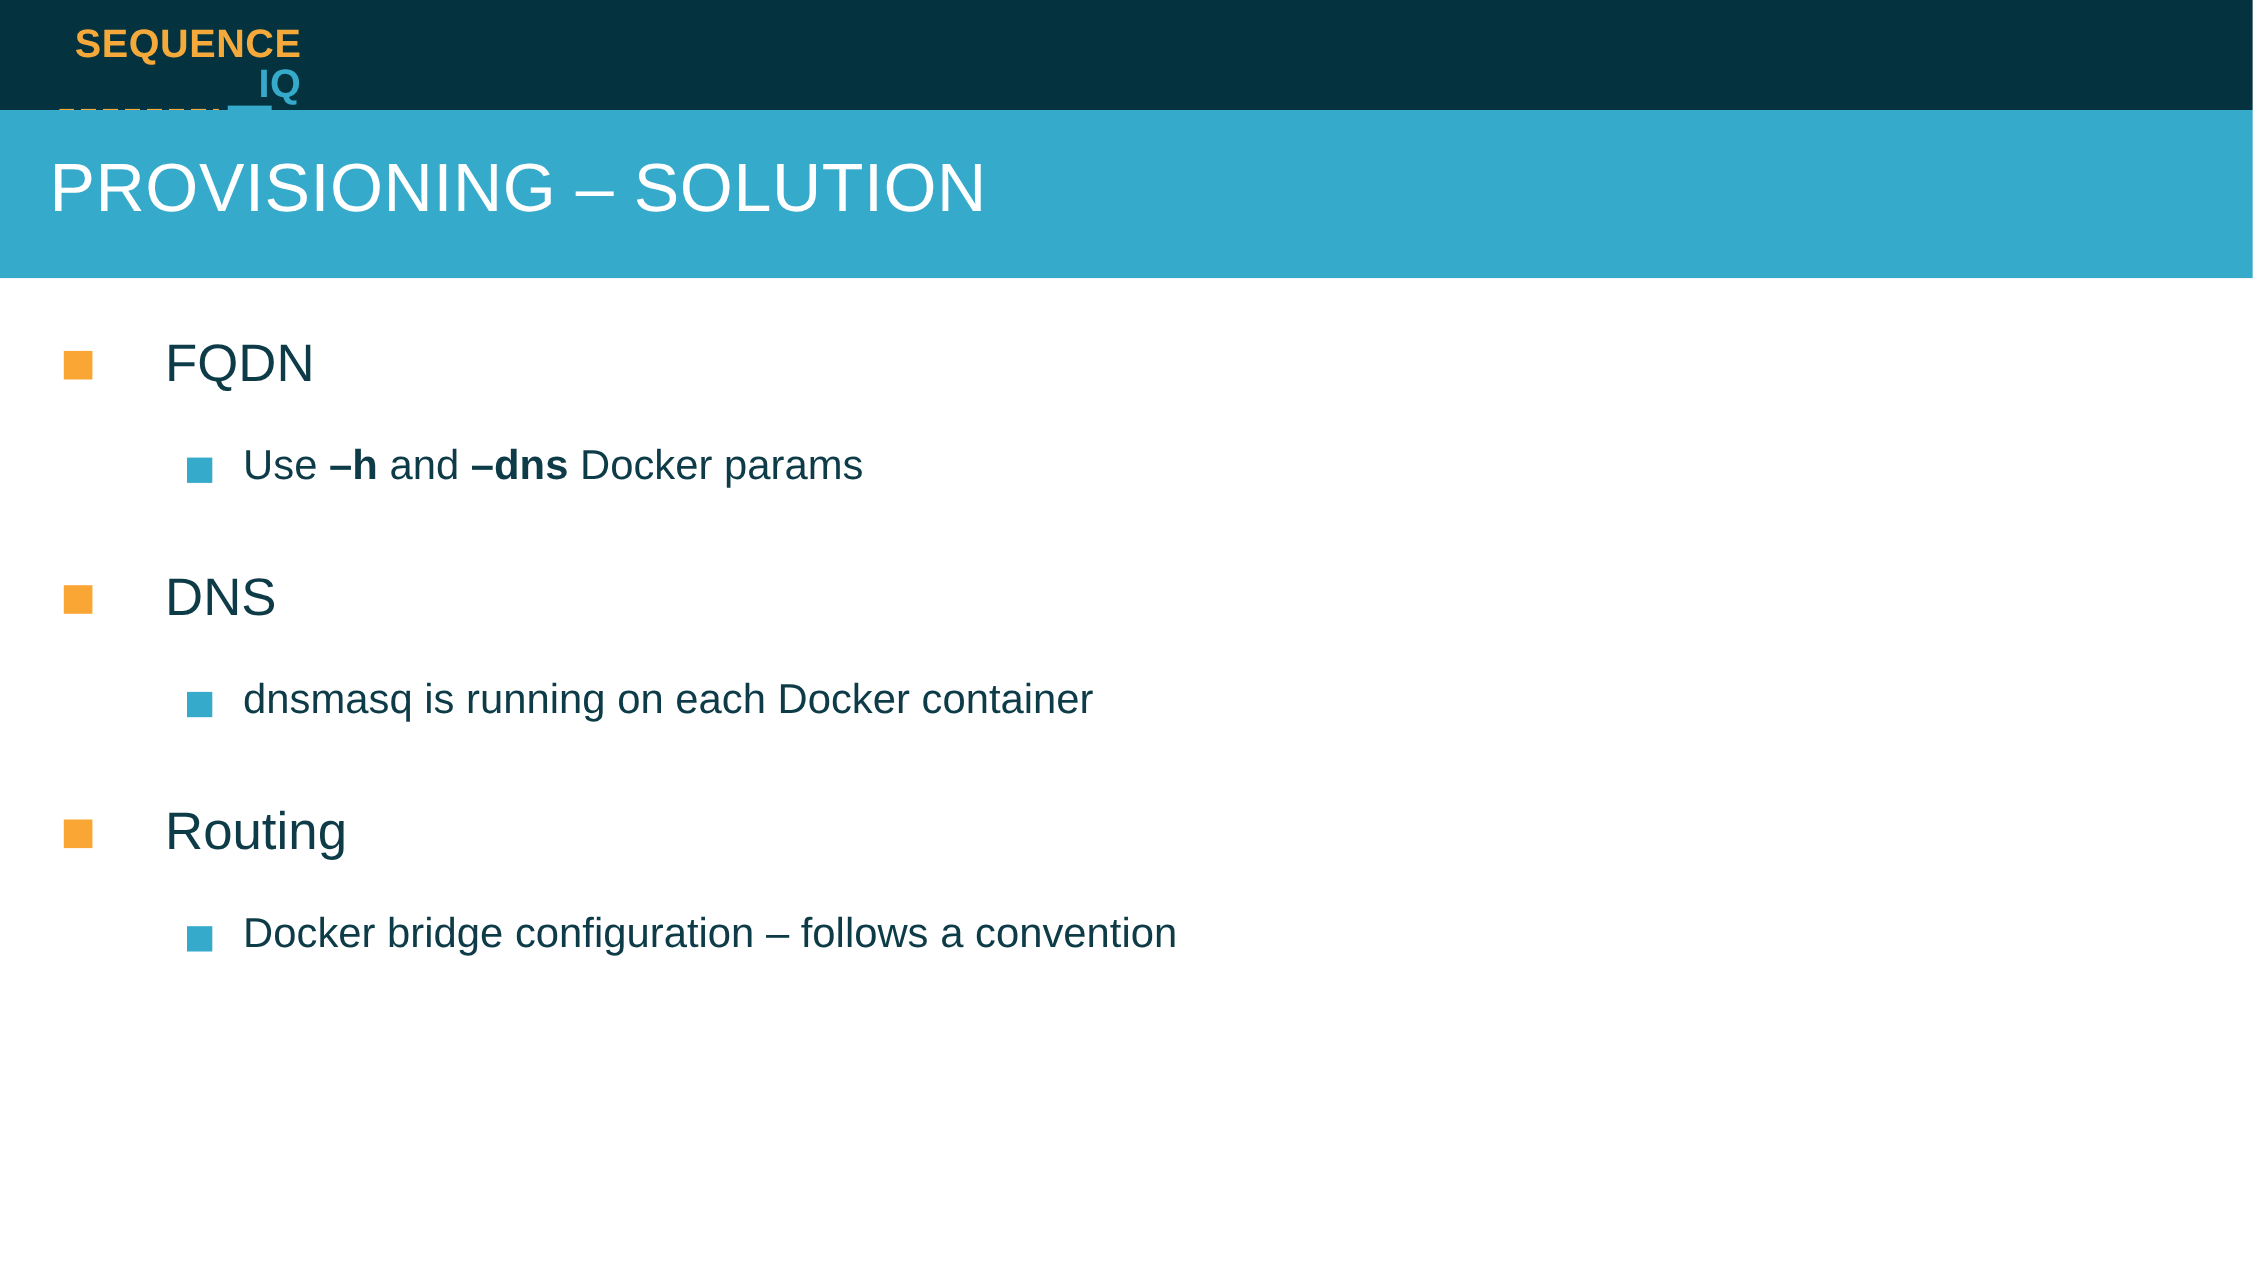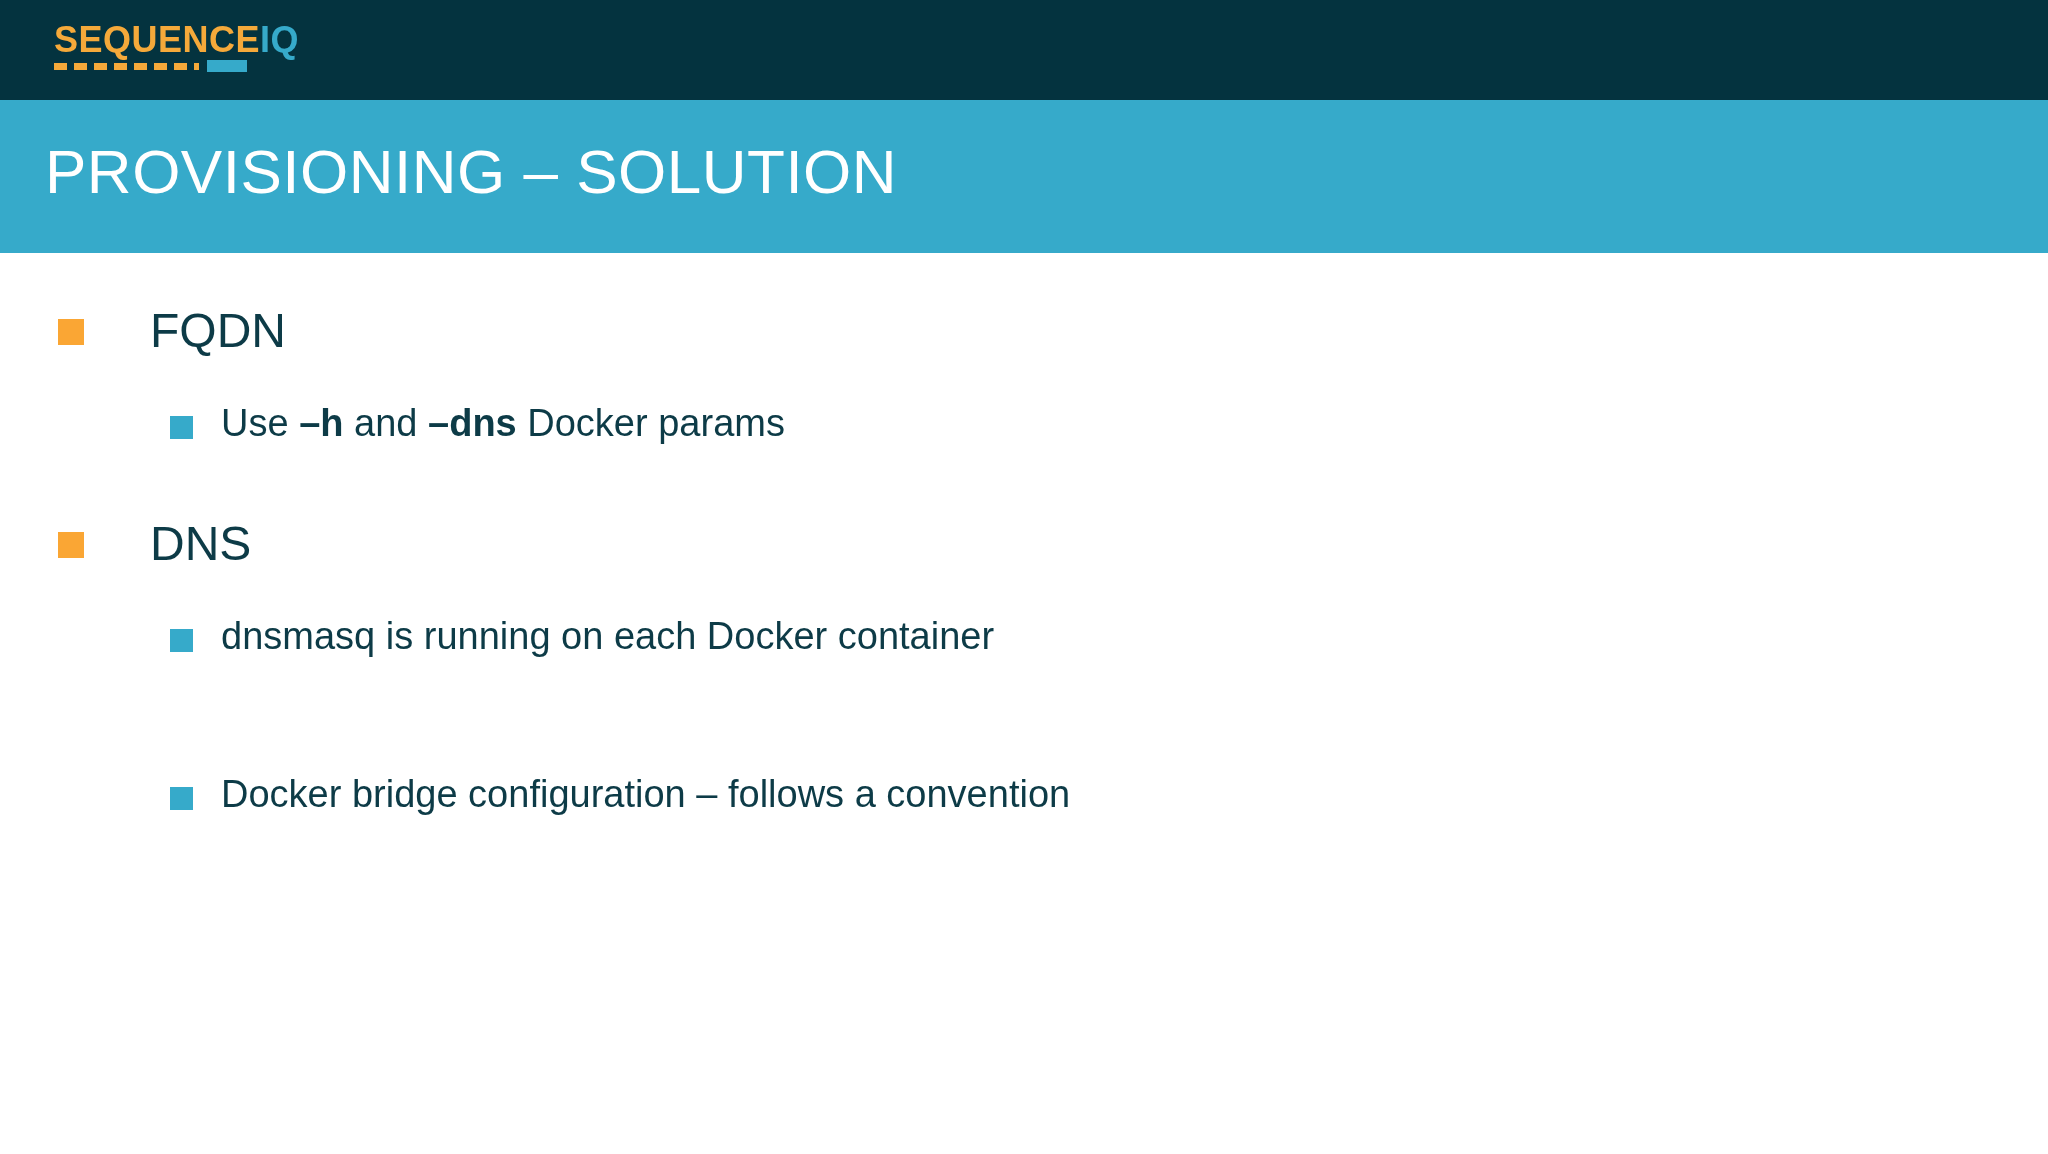--- a/index.html
+++ b/index.html
@@ -36,20 +36,21 @@
     left: 54px;
     top: 22px;
     width: 220px;
     height: 56px;
   }
   .logo-wordmark {
     display: flex;
     align-items: flex-end;
     line-height: 1;
     letter-spacing: -0.5px;
+    flex-direction: column;
   }
   .logo-seq {
     font-family: "Liberation Sans", sans-serif;
     font-weight: bold;
     font-size: 36px;
     color: #F5A93A;
     letter-spacing: 0.5px;
   }
   .logo-iq {
     font-family: "Liberation Sans", sans-serif;
@@ -212,20 +213,24 @@
         <span class="marker-l1"></span>
         <span class="text-l1">DNS</span>
       </div>
       <div class="bullet-l2 sub-gap">
         <span class="marker-l2"></span>
         <span class="text-l2"><span>dnsmasq is running on each Docker container</span></span>
       </div>
     </div>
 
     <div class="group g3">
+      <div class="bullet-l1">
+        <span class="marker-l1"></span>
+        <span class="text-l1">Routing</span>
+      </div>
       <div class="bullet-l2 sub-gap">
         <span class="marker-l2"></span>
         <span class="text-l2"><span>Docker bridge configuration – follows a convention</span></span>
       </div>
     </div>
 
   </div>
 </div>
 
 </body></html>

